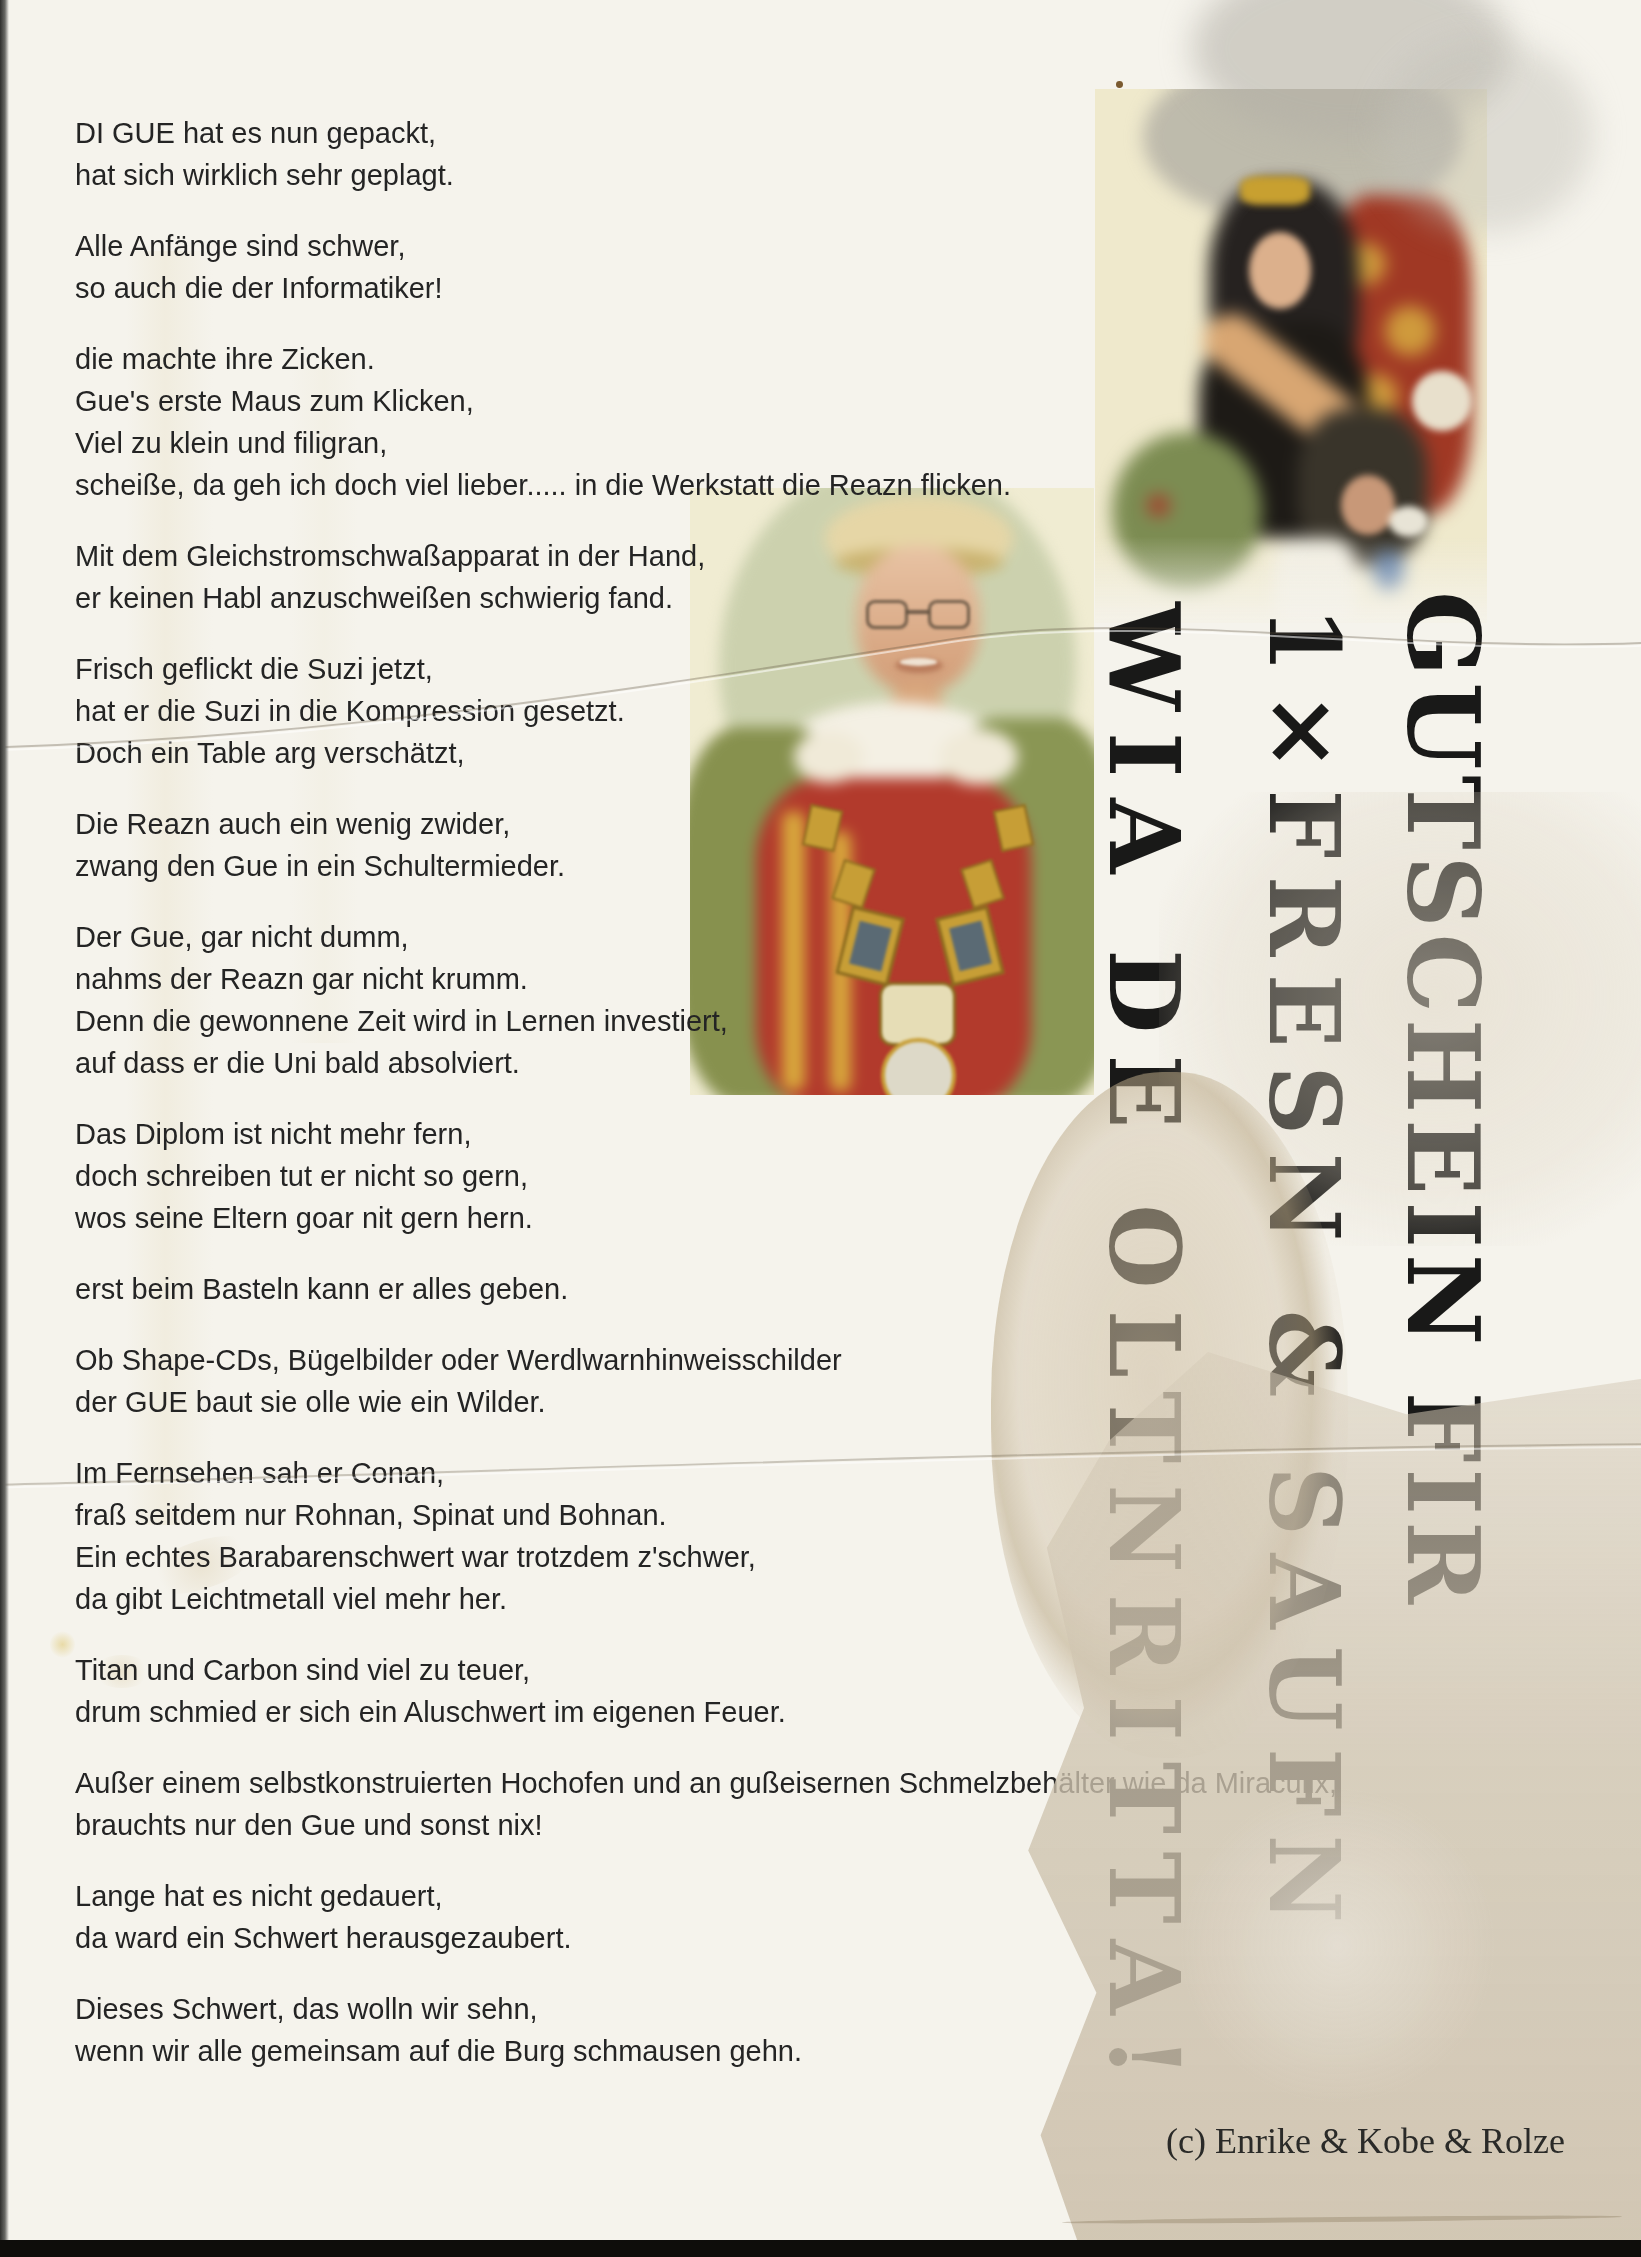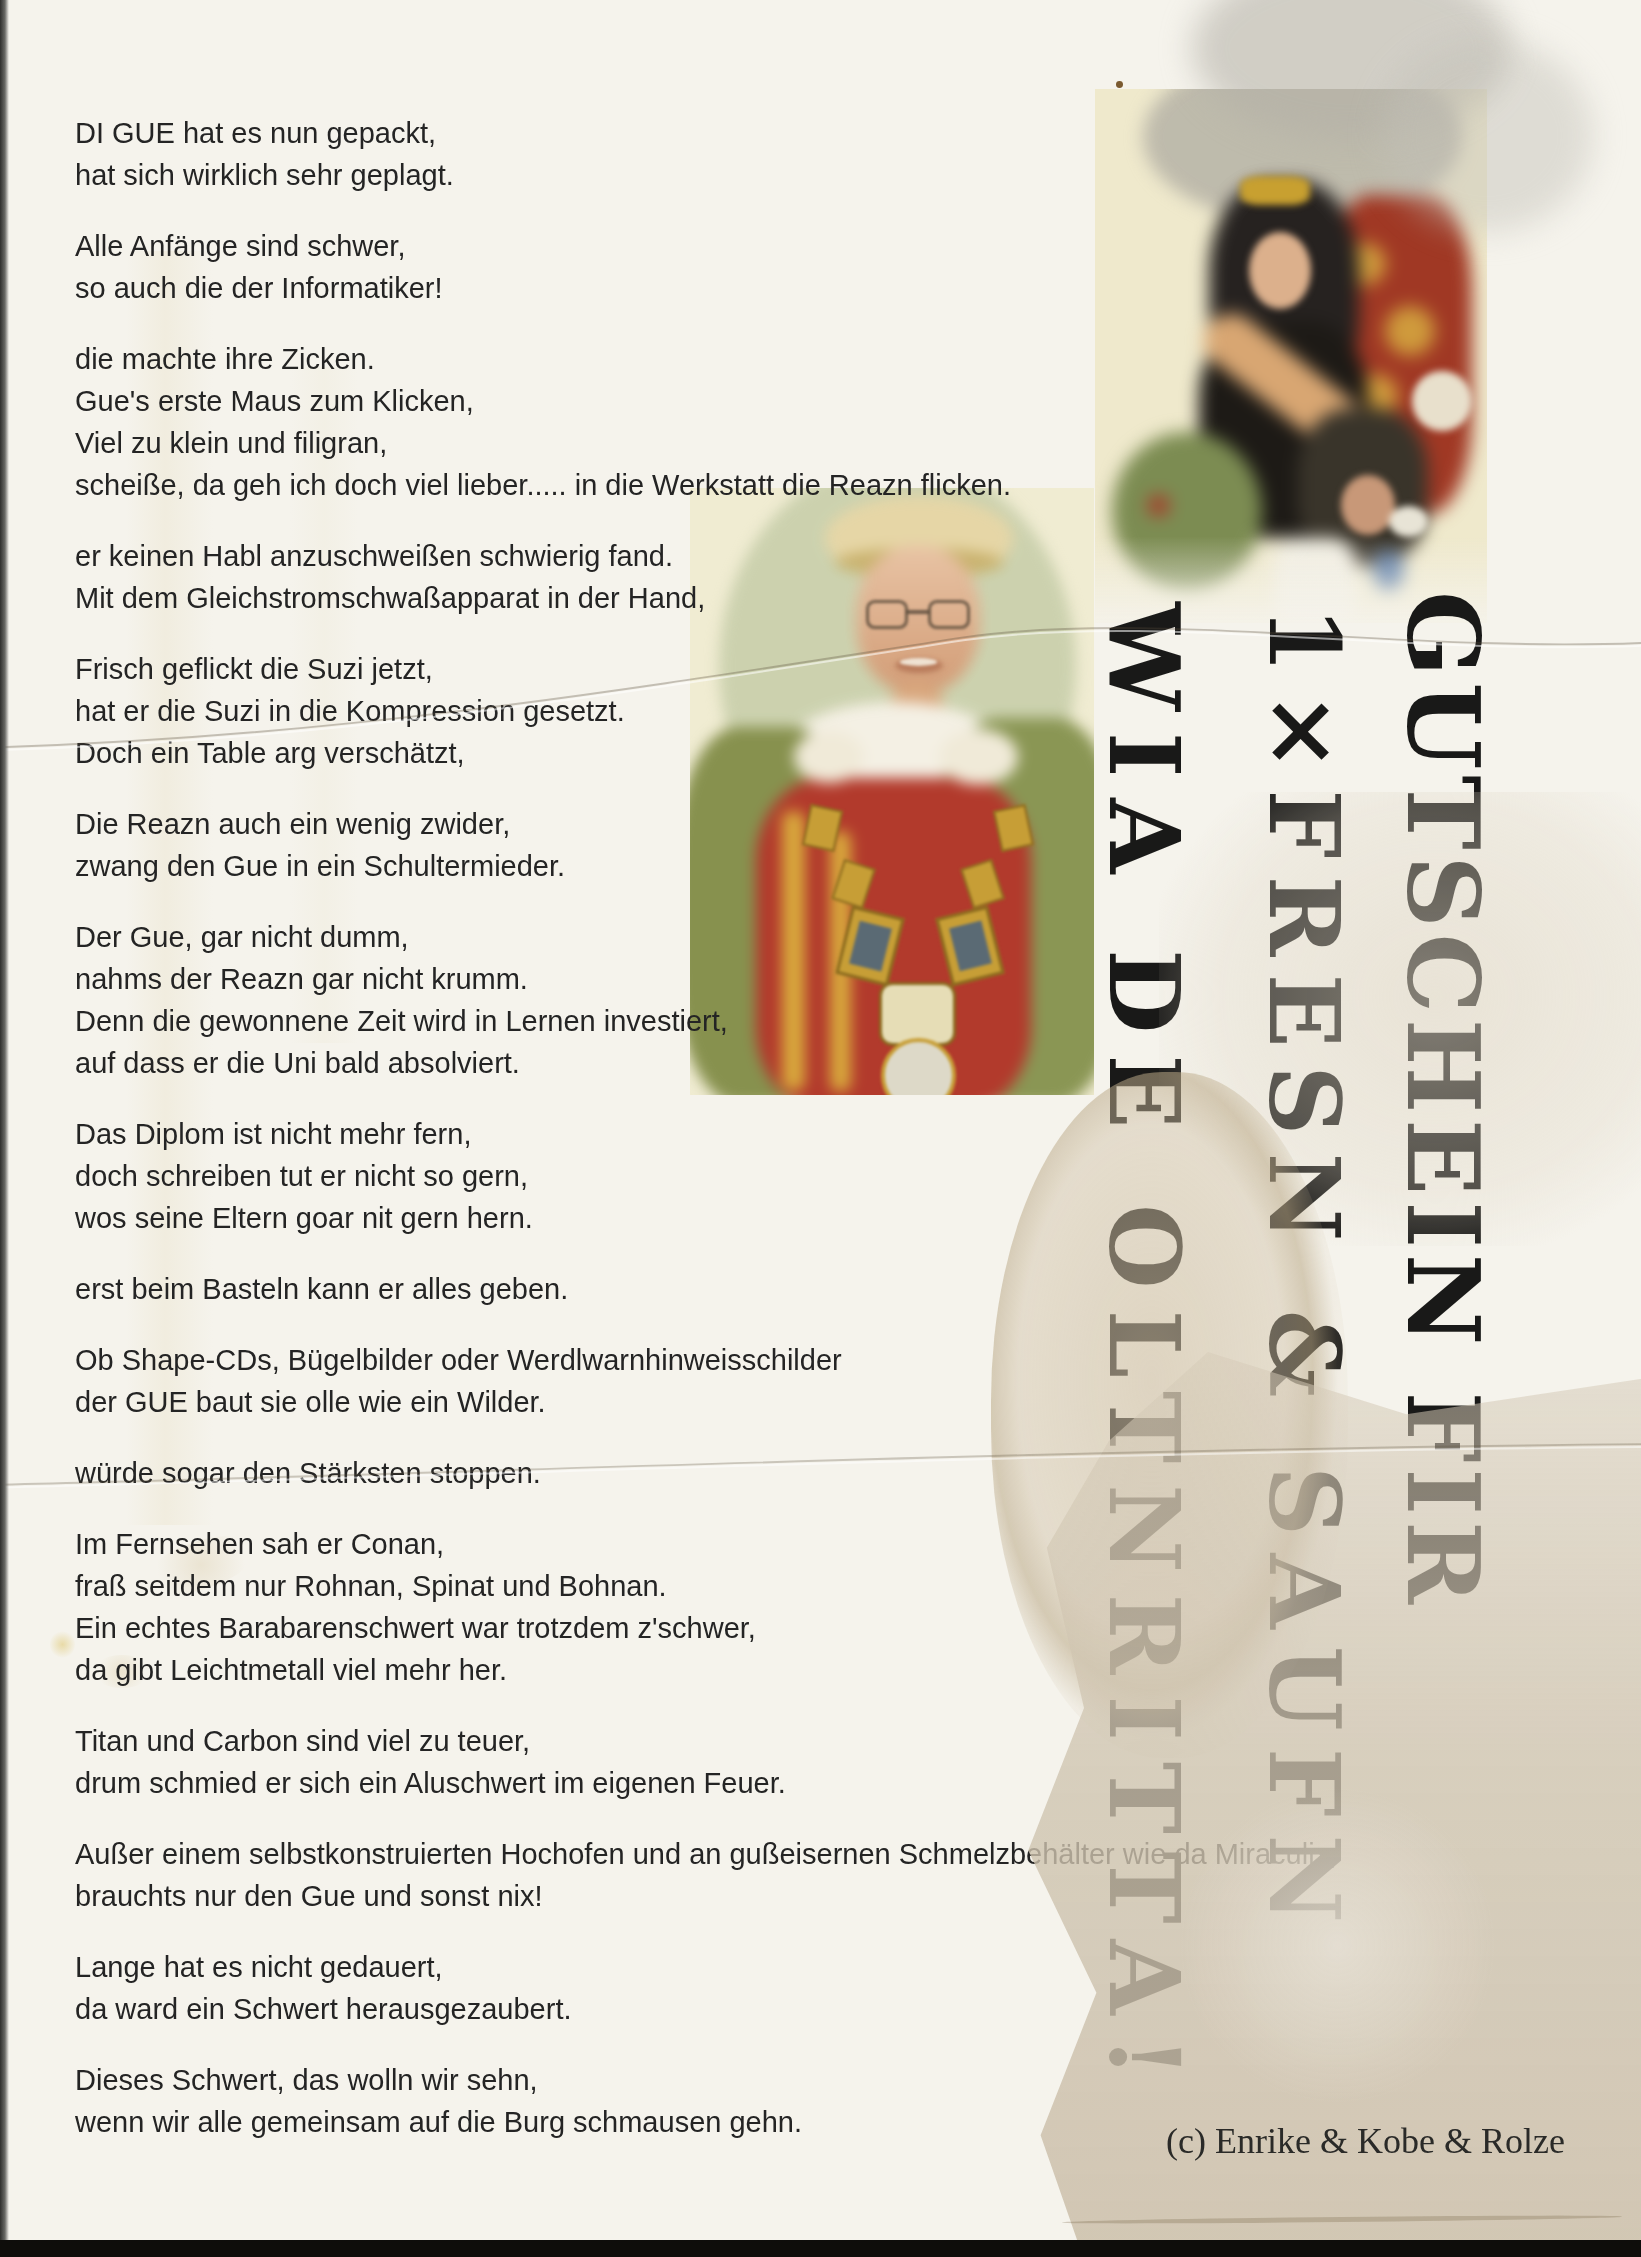--- a/index.html
+++ b/index.html
@@ -147,22 +147,22 @@
       <div class="poem-line" data-name="poem-line">Alle Anfänge sind schwer,</div>
       <div class="poem-line" data-name="poem-line">so auch die der Informatiker!</div>
     </div>
     <div class="stanza" data-name="poem-stanza">
       <div class="poem-line" data-name="poem-line">die machte ihre Zicken.</div>
       <div class="poem-line" data-name="poem-line">Gue's erste Maus zum Klicken,</div>
       <div class="poem-line" data-name="poem-line">Viel zu klein und filigran,</div>
       <div class="poem-line" data-name="poem-line">scheiße, da geh ich doch viel lieber..... in die Werkstatt die Reazn flicken.</div>
     </div>
     <div class="stanza" data-name="poem-stanza">
+      <div class="poem-line" data-name="poem-line">Mit dem Gleichstromschwaßapparat in der Hand,</div>
       <div class="poem-line" data-name="poem-line">er keinen Habl anzuschweißen schwierig fand.</div>
-      <div class="poem-line" data-name="poem-line">Mit dem Gleichstromschwaßapparat in der Hand,</div>
     </div>
     <div class="stanza" data-name="poem-stanza">
       <div class="poem-line" data-name="poem-line">Frisch geflickt die Suzi jetzt,</div>
       <div class="poem-line" data-name="poem-line">hat er die Suzi in die Kompression gesetzt.</div>
       <div class="poem-line" data-name="poem-line">Doch ein Table arg verschätzt,</div>
     </div>
     <div class="stanza" data-name="poem-stanza">
       <div class="poem-line" data-name="poem-line">Die Reazn auch ein wenig zwider,</div>
       <div class="poem-line" data-name="poem-line">zwang den Gue in ein Schultermieder.</div>
     </div>
@@ -178,21 +178,20 @@
       <div class="poem-line" data-name="poem-line">wos seine Eltern goar nit gern hern.</div>
     </div>
     <div class="stanza" data-name="poem-stanza">
       <div class="poem-line" data-name="poem-line">erst beim Basteln kann er alles geben.</div>
     </div>
     <div class="stanza" data-name="poem-stanza">
       <div class="poem-line" data-name="poem-line">Ob Shape-CDs, Bügelbilder oder Werdlwarnhinweisschilder</div>
       <div class="poem-line" data-name="poem-line">der GUE baut sie olle wie ein Wilder.</div>
     </div>
     <div class="stanza" data-name="poem-stanza">
-      <div class="poem-line" data-name="poem-line">würde sogar den Stärksten stoppen.</div>
     </div>
     <div class="stanza" data-name="poem-stanza">
       <div class="poem-line" data-name="poem-line">Im Fernsehen sah er Conan,</div>
       <div class="poem-line" data-name="poem-line">fraß seitdem nur Rohnan, Spinat und Bohnan.</div>
       <div class="poem-line" data-name="poem-line">Ein echtes Barabarenschwert war trotzdem z'schwer,</div>
       <div class="poem-line" data-name="poem-line">da gibt Leichtmetall viel mehr her.</div>
     </div>
     <div class="stanza" data-name="poem-stanza">
       <div class="poem-line" data-name="poem-line">Titan und Carbon sind viel zu teuer,</div>
       <div class="poem-line" data-name="poem-line">drum schmied er sich ein Aluschwert im eigenen Feuer.</div>

